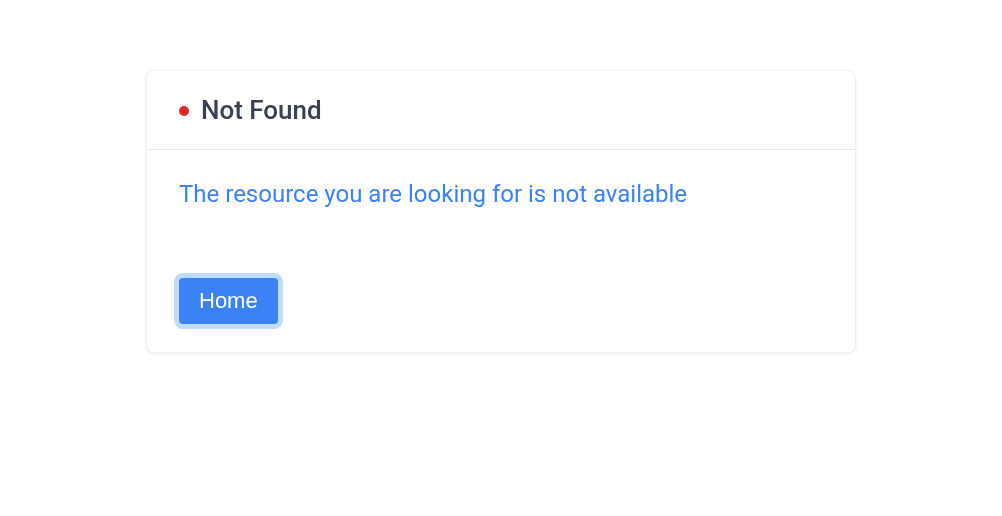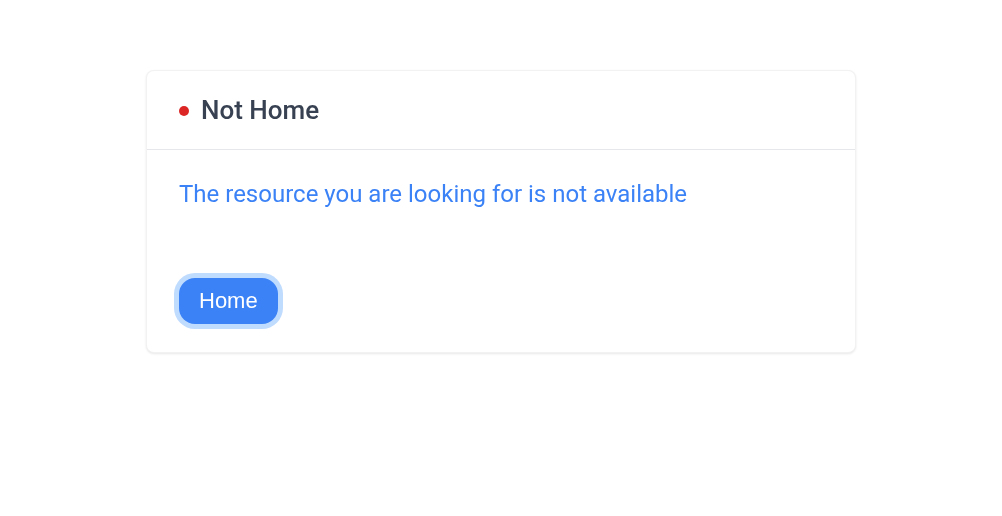--- a/index.html
+++ b/index.html
@@ -52,30 +52,30 @@
       margin-bottom: 70px;
     }
     .btn-home {
       display: inline-block;
       background: #3b82f6;
       color: #ffffff;
       font-size: 22px;
       font-weight: 400;
       padding: 10px 20px;
       border: none;
-      border-radius: 16px;
+      border-radius: 4px;
       cursor: pointer;
       box-shadow: 0 0 0 5px #bfdbfe;
     }
   </style>
 </head>
 <body>
 
 <div class="card">
   <div class="card-header">
     <span class="status-dot"></span>
-    <span class="card-title">Not Home</span>
+    <span class="card-title">Not Found</span>
   </div>
   <div class="card-body">
     <p class="message">The resource you are looking for is not available</p>
     <button class="btn-home">Home</button>
   </div>
 </div>
 
 </body></html>

